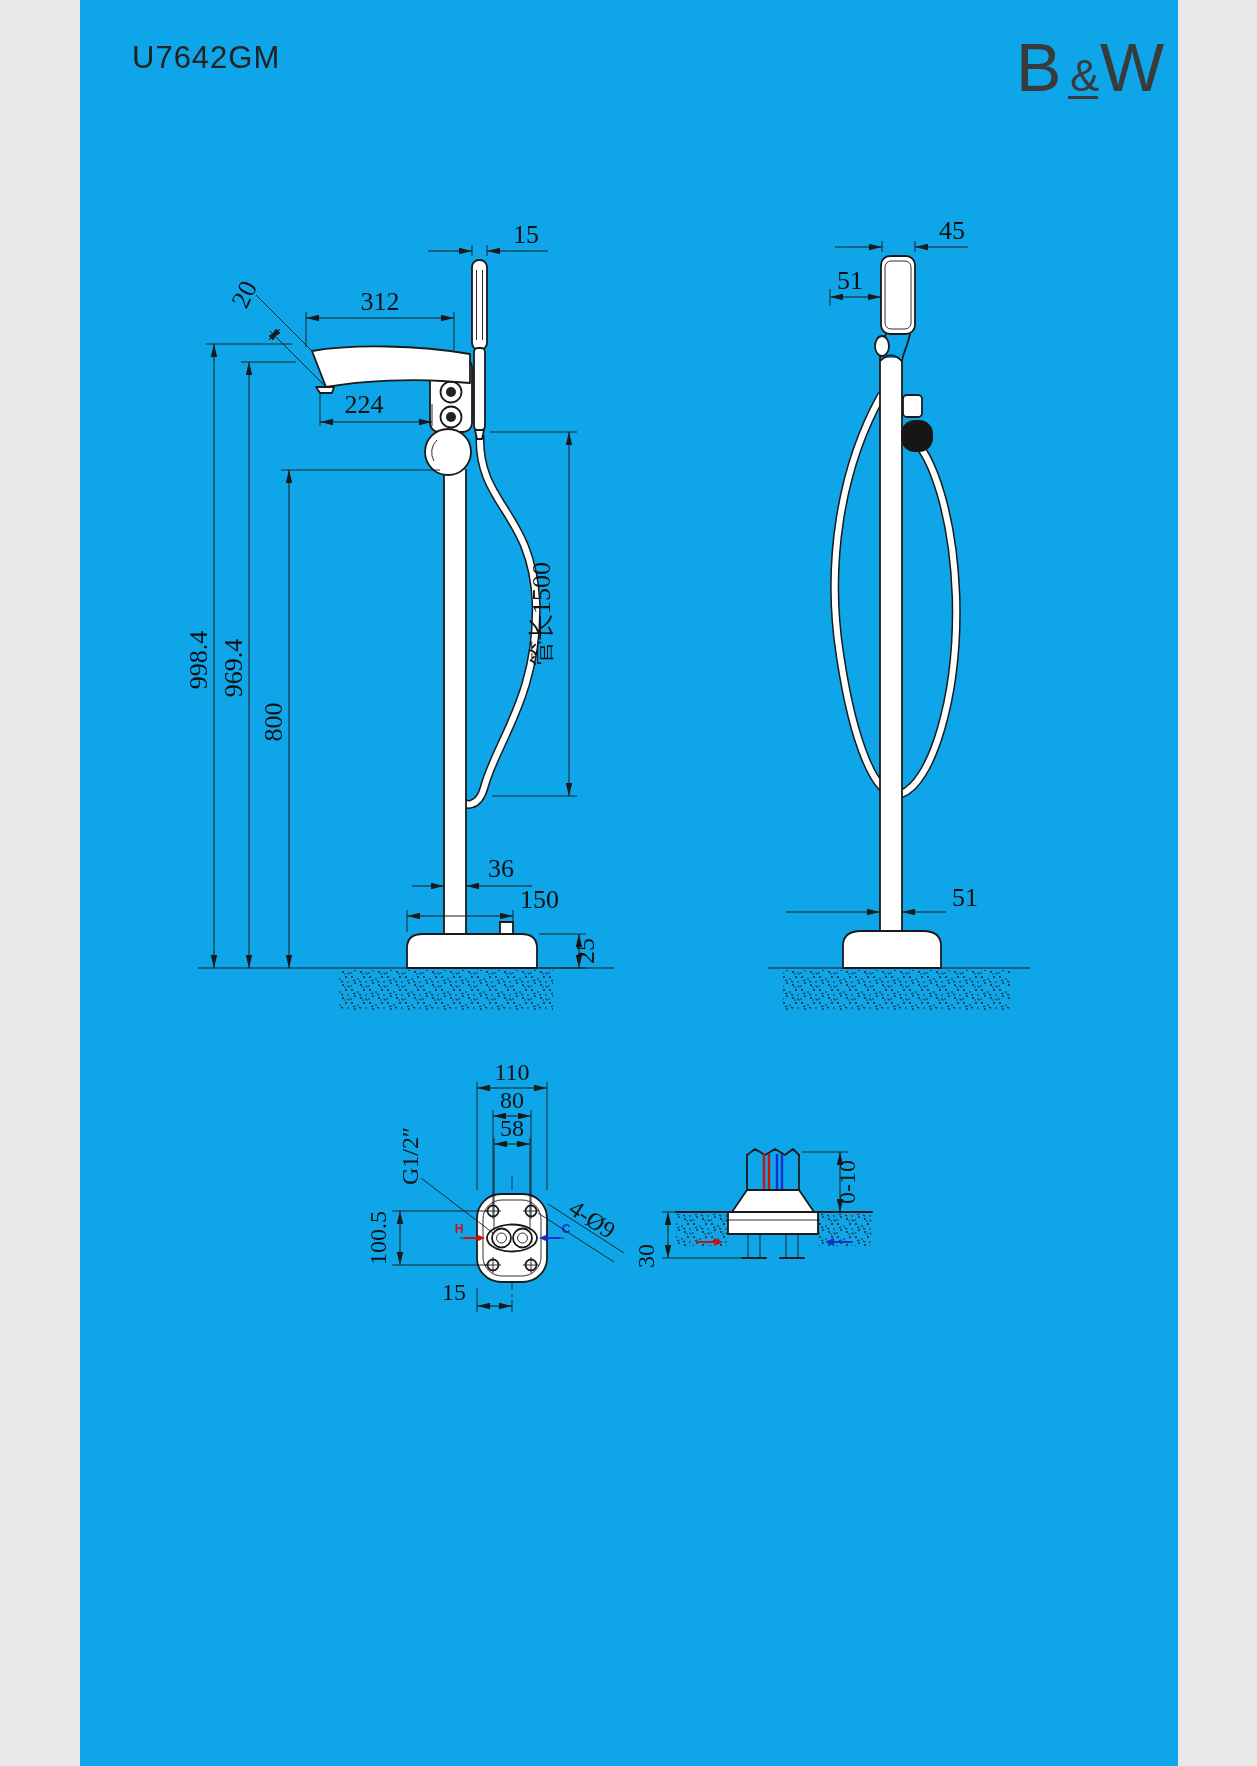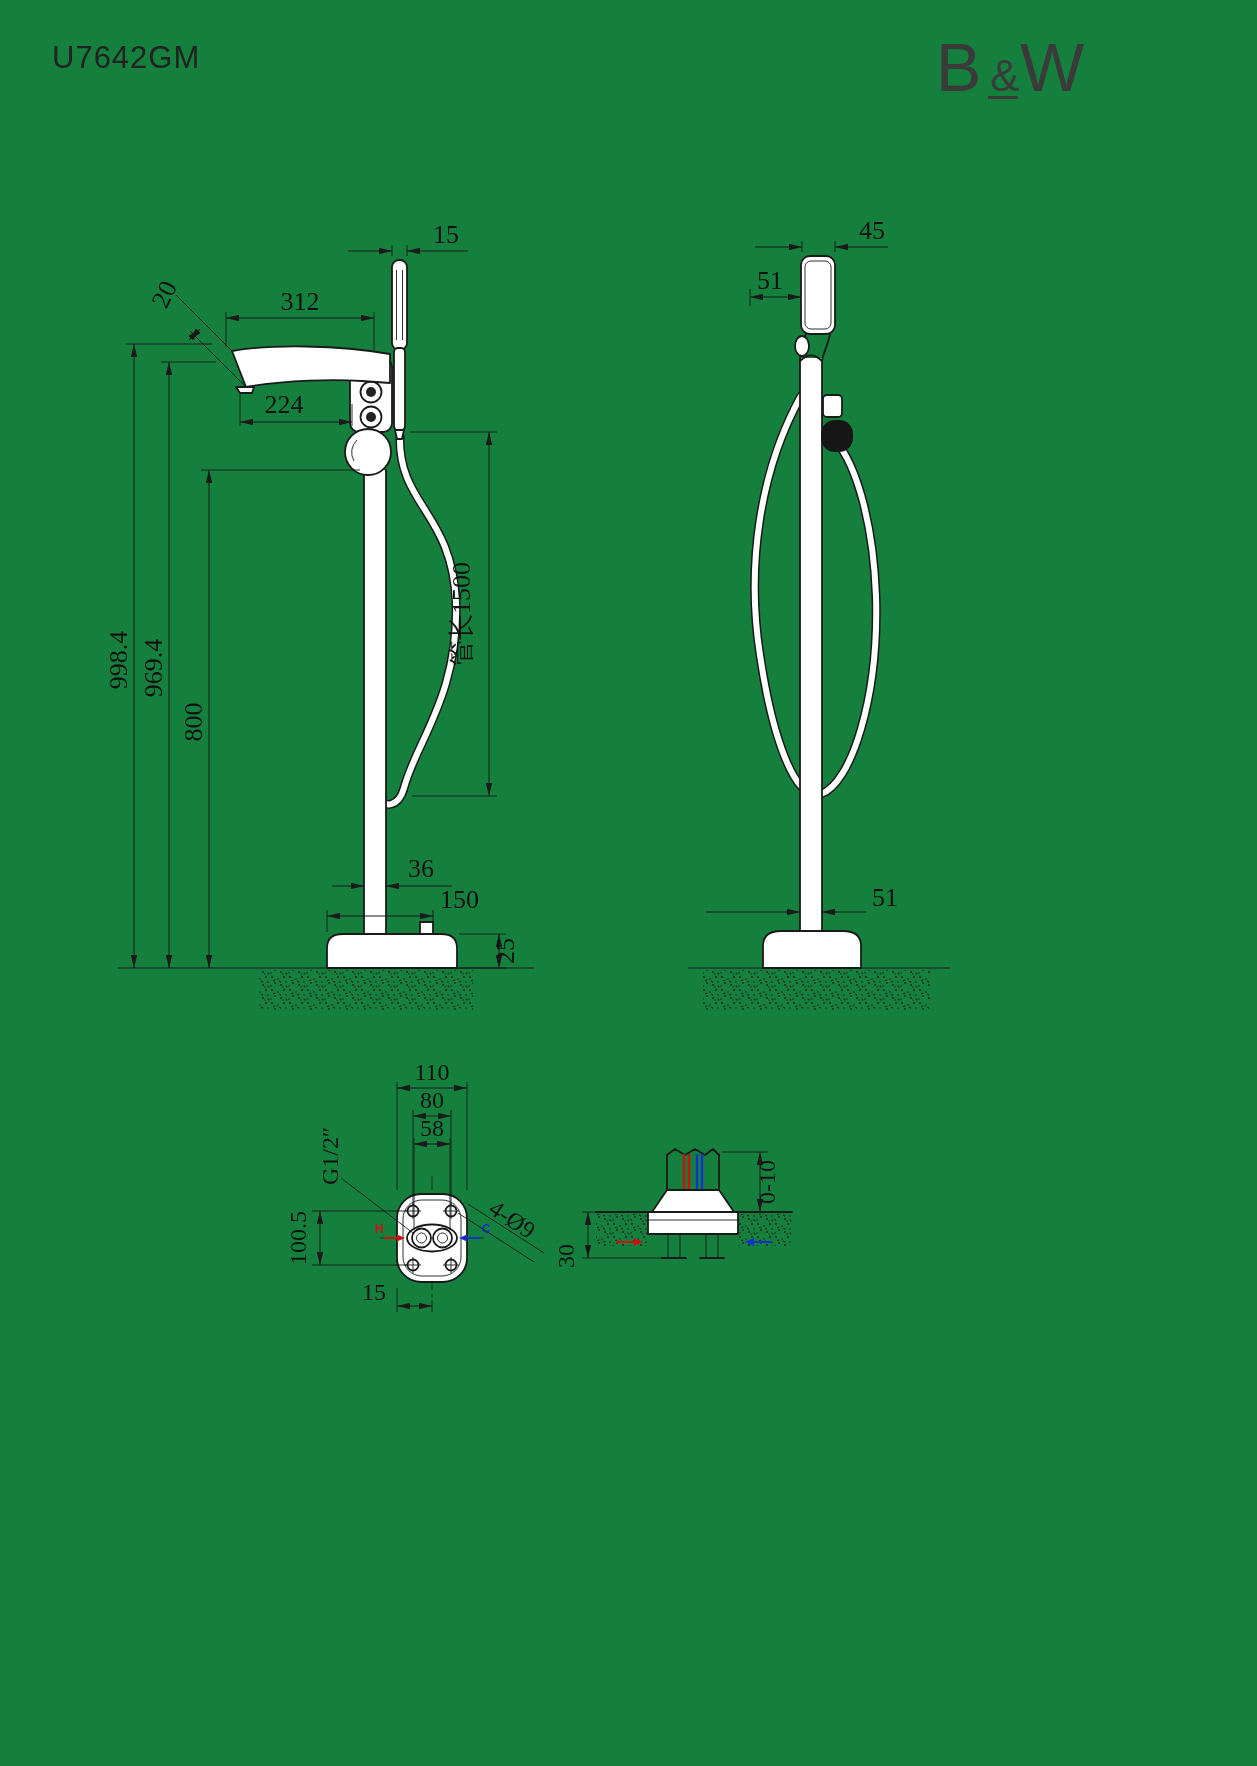--- a/index.html
+++ b/index.html
@@ -1,16 +1,16 @@
 <!DOCTYPE html>
 <html><head>
 <meta charset="utf-8">
 <style>
   html,body{margin:0;padding:0;background:#e8e8e8;}
-  .page{width:1257px;height:1766px;background:#15803d;position:relative;margin:0 auto;
+  .page{width:1098px;height:1766px;background:#0ea5e9;position:relative;margin:0 auto;
         font-family:"Liberation Sans",sans-serif;}
   svg{position:absolute;left:0;top:0;}
   .obj  {fill:none;stroke:#1a1a1a;stroke-width:1.8;stroke-linejoin:round;stroke-linecap:round;}
   .objw {fill:#ffffff;stroke:#1a1a1a;stroke-width:1.8;stroke-linejoin:round;}
   .thin {fill:none;stroke:#1a1a1a;stroke-width:0.9;}
   .dim  {fill:none;stroke:#1a1a1a;stroke-width:1;}
   .cl   {fill:none;stroke:#1a1a1a;stroke-width:0.8;stroke-dasharray:14 4 3 4;}
   .hosea{fill:none;stroke:#1a1a1a;stroke-width:9;stroke-linecap:round;}
   .hoseb{fill:none;stroke:#ffffff;stroke-width:6;stroke-linecap:round;}
   text.d {font-family:"Liberation Serif",serif;font-size:26px;fill:#111;}

